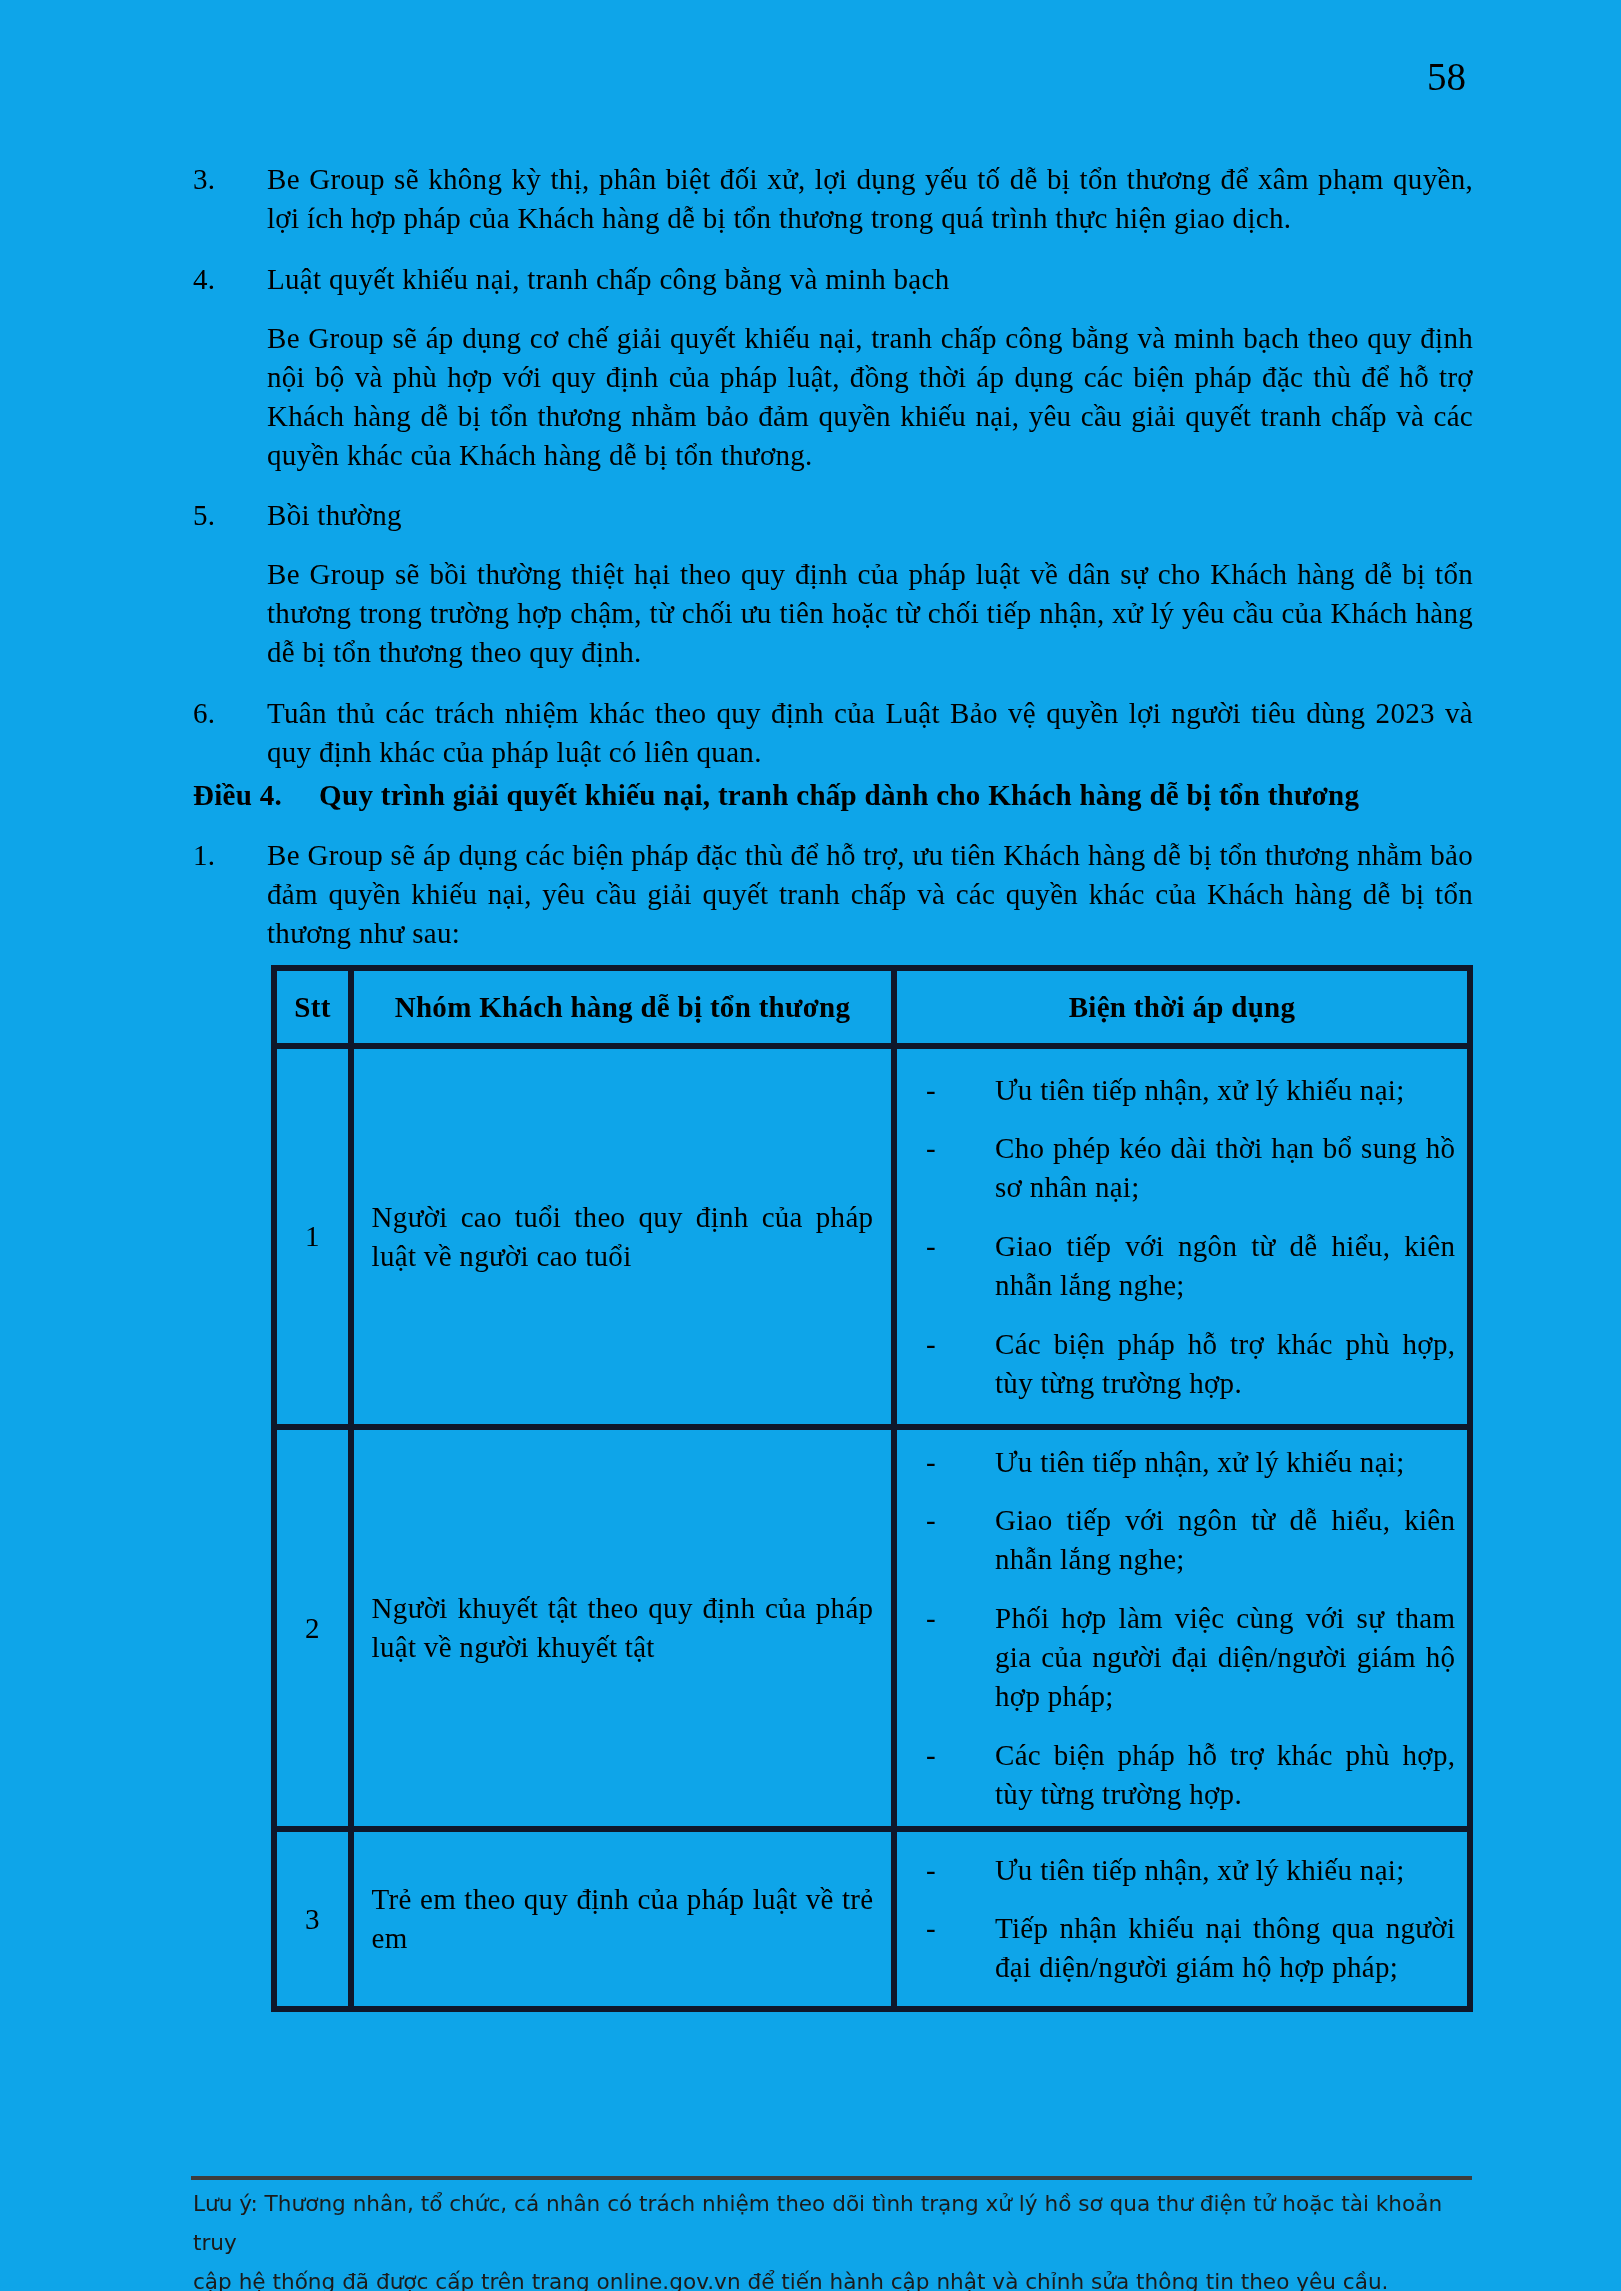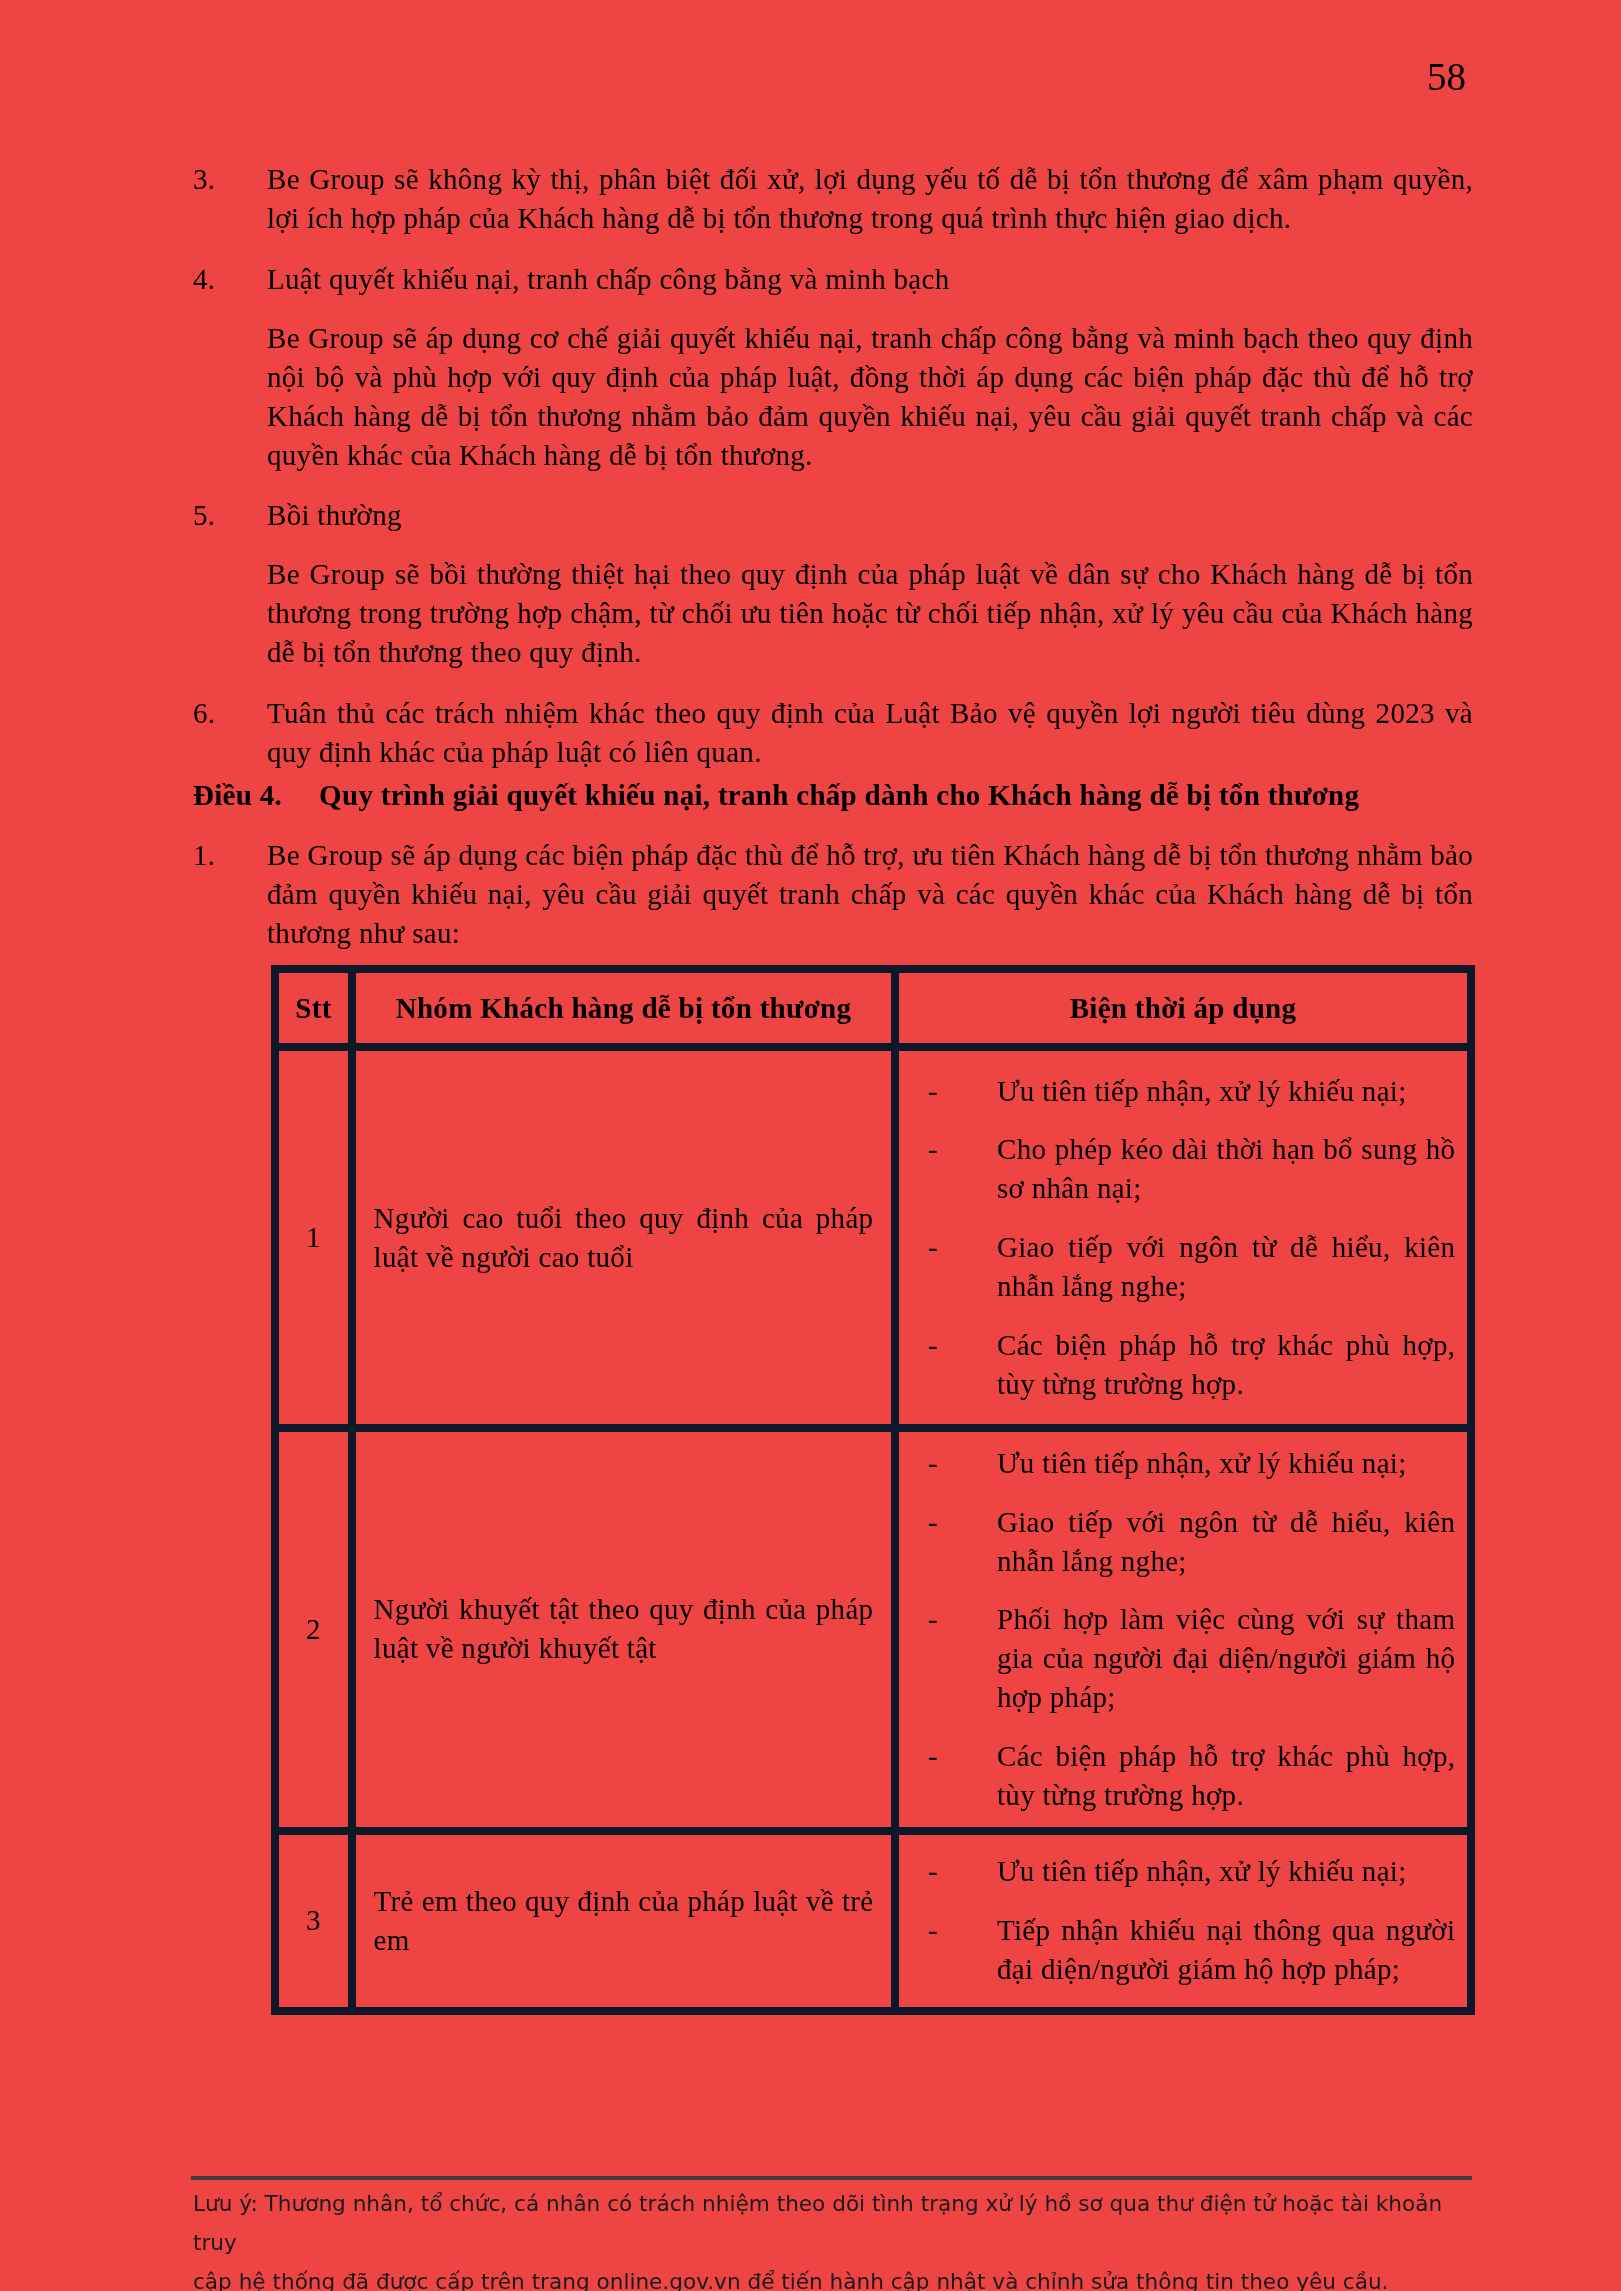--- a/index.html
+++ b/index.html
@@ -1,20 +1,20 @@
 <!DOCTYPE html>
 <html><head>
 <meta charset="utf-8">
 <style>
   * { margin:0; padding:0; box-sizing:border-box; }
   html,body { background:#888; }
   body { font-family:"Liberation Serif", serif; color:#000; }
   .page {
     position:relative; width:1621px; height:2292px;
-    background:#ef4444; overflow:hidden; margin:0 auto;
+    background:#0ea5e9; overflow:hidden; margin:0 auto;
   }
   .page-number {
     position:absolute; top:57px; left:1427px;
     font-size:39px; line-height:1;
   }
   .content {
     position:absolute; left:193px; top:160px; width:1280px;
     font-size:29px; line-height:39px; letter-spacing:0.3px;
   }
   .numbered { position:relative; padding-left:74px; margin-top:21.6px; }
@@ -27,21 +27,21 @@
     display:flex; gap:37px; font-weight:bold; margin-top:4px;
     white-space:nowrap;
     text-align:center;
   }
   .section-head .sec-title { white-space:normal; }
   .doc-table {
     border-collapse:collapse; table-layout:fixed;
     width:1197px; margin-left:78px; margin-top:11.8px;
     border:2.9px solid #000;
   }
-  .doc-table td, .doc-table th { border:8px solid #0f172a; }
+  .doc-table td, .doc-table th { border:6px solid #0f172a; }
   .doc-table th {
     height:78px; font-size:29px; font-weight:bold;
     text-align:center; vertical-align:middle; letter-spacing:0.3px;
   }
   .row-1 { height:381px; }
   .row-2 { height:402px; }
   .row-3 { height:180px; }
   td.cell-stt { text-align:center; vertical-align:middle; }
   td.cell-group {
     padding:0 17.6px; text-align:justify; vertical-align:middle;

